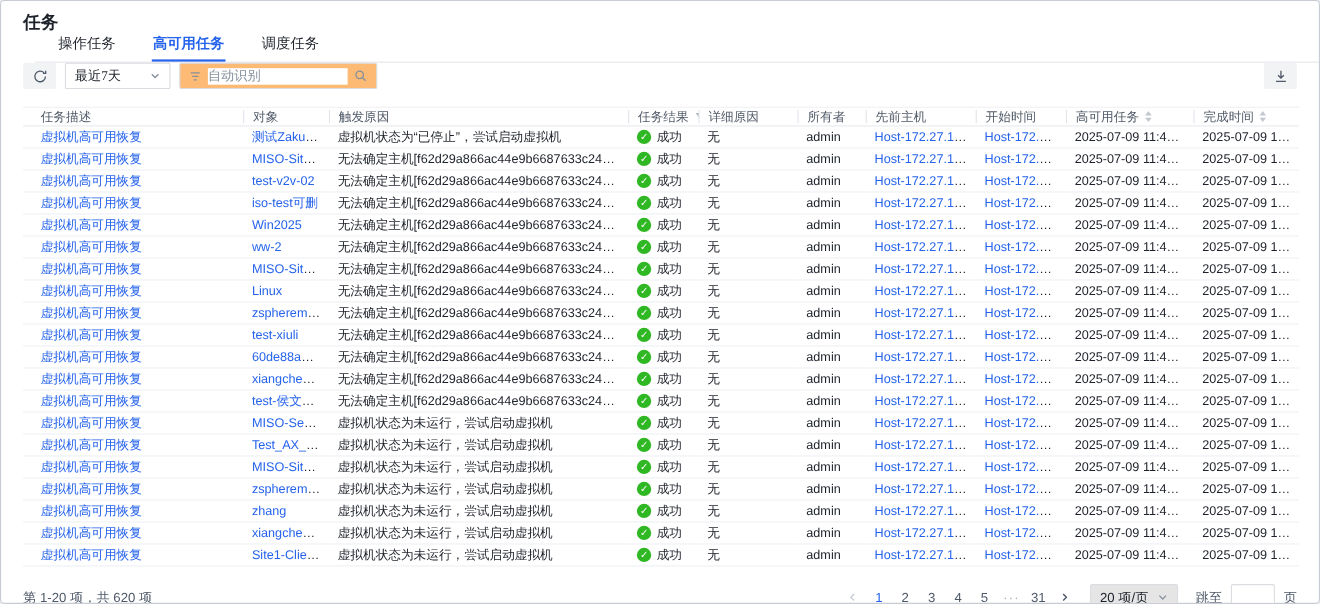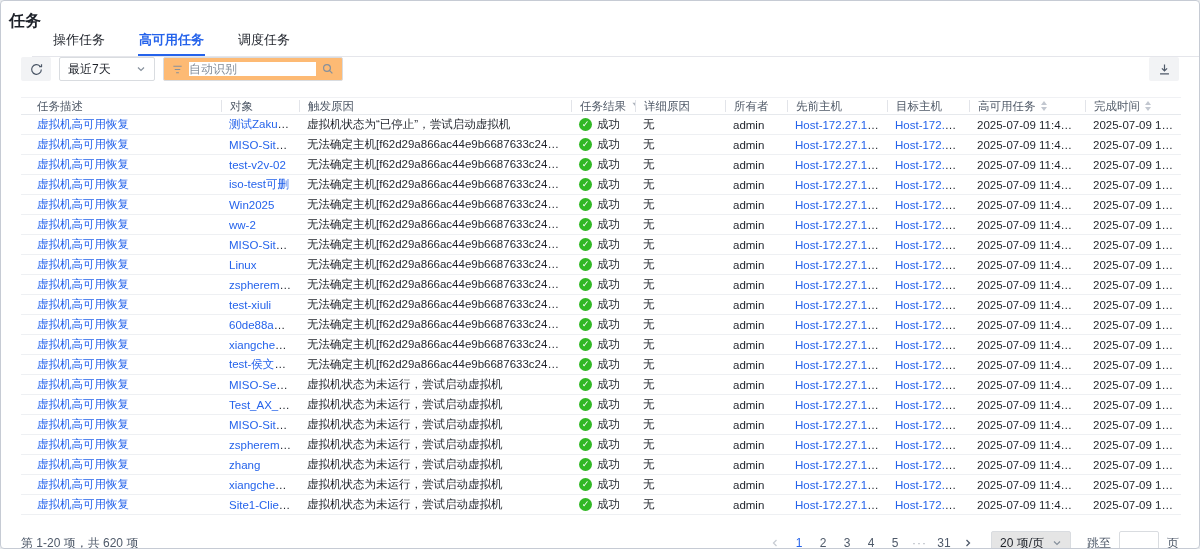--- a/index.html
+++ b/index.html
@@ -1,24 +1,24 @@
 <!DOCTYPE html>
 <html style="--accent: #2563EB; --success: #30B824;"><head>
 <meta charset="utf-8">
 <style>
   :root{ --accent:#2563EB; --success:#30B824; }
   *{box-sizing:border-box; margin:0; padding:0;}
   body{background:#e9ebee; font-family:"Liberation Sans","DejaVu Sans",sans-serif; -webkit-font-smoothing:antialiased;}
   .frame{width:1200px;height:549px;background:#fff;border:1px solid #c6cbd4;border-radius:4px;overflow:hidden;margin:0 auto;display:flex;flex-direction:column;}
-  .header{height:30px;padding:12px 8px 0;}
+  .header{height:30px;padding:12px 20px 0;font-family:Liberation Mono, monospace;}
   .title{font-size:16px;font-weight:bold;color:#1d2129;line-height:16px;}
   .tabs{height:28px;display:flex;gap:32px;padding:0 20px;border-bottom:1px solid #e5e6eb;align-items:flex-end;margin-left:31px;}
   .tab{background:none;border:none;font-family:inherit;font-size:13px;color:#1d2129;padding:5px 1px 8px;border-bottom:2px solid transparent;cursor:pointer;line-height:13px;}
   .tab.active{color:var(--accent);font-weight:bold;border-bottom-color:var(--accent);}
-  .toolbar{height:37px;display:flex;align-items:center;justify-content:space-between;padding:0 20px;}
+  .toolbar{height:37px;display:flex;align-items:center;justify-content:space-between;padding:0 20px;font-family:Liberation Serif, serif;}
   .tb-left{display:flex;align-items:center;gap:8px;}
   .btn-icon{width:30px;height:24px;background:#f2f3f5;border:none;border-radius:2px;display:flex;align-items:center;justify-content:center;cursor:pointer;}
   .select{width:96px;height:24px;border:1px solid #d9dce0;border-radius:2px;background:#fff;display:flex;align-items:center;justify-content:space-between;padding:0 8px;font-size:12px;color:#1d2129;cursor:pointer;}
   .search{width:180px;height:24px;border:1px solid #d9dce0;border-radius:2px;background:#fdba74;display:flex;align-items:center;gap:6px;padding:0 8px;}
   .search input{border:none;outline:none;flex:1;min-width:0;font-family:inherit;font-size:12px;color:#1d2129;}
   .search input::placeholder{color:#86909c;}
   .table-wrap{padding:16px 20px;}
   table{width:1160px;table-layout:fixed;border-collapse:collapse;font-size:11.5px;}
   thead th{height:17px;font-weight:normal;color:#505a68;text-align:left;padding:0;border-top:1px solid #f0f1f4;border-bottom:1px solid #e6e9ed;font-size:11.5px;}
   .hcell{display:flex;align-items:center;gap:4px;height:12px;padding-left:8px;border-left:1px solid #e2e4e9;overflow:hidden;white-space:nowrap;}
@@ -161,21 +161,21 @@
                 <span>所有者</span>
               </div>
             </th>
           <th>
               <div class="hcell">
                 <span>先前主机</span>
               </div>
             </th>
           <th>
               <div class="hcell">
-                <span>目标主机</span>
+                <span>开始时间</span>
               </div>
             </th>
           <th>
               <div class="hcell">
                 <span>高可用任务</span>
                 <span class="sorter">
                   <i class="caret-up"></i>
                   <i class="caret-down"></i>
                 </span>
               </div>

